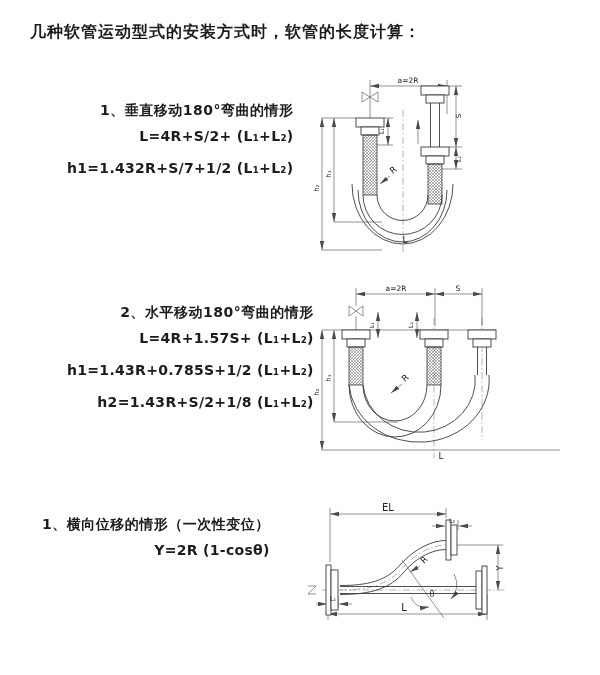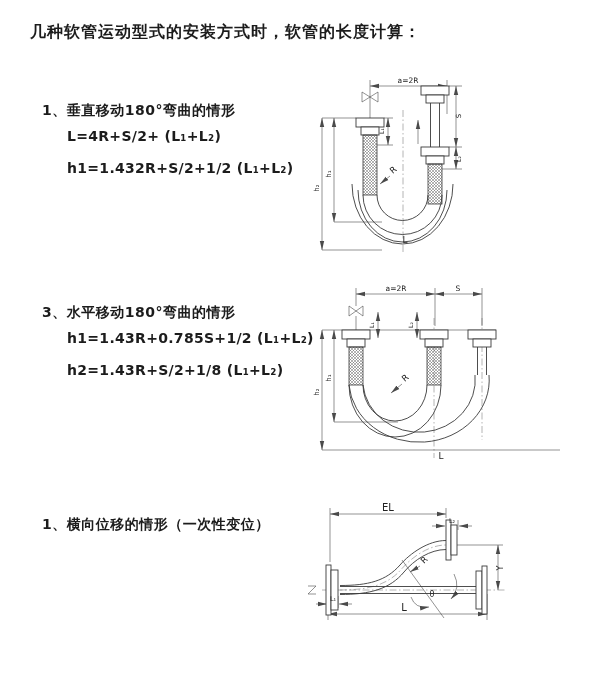--- a/index.html
+++ b/index.html
@@ -6,21 +6,21 @@
   body{
     width:600px;height:675px;position:relative;overflow:hidden;
     background:#ffffff;
     font-family:"DejaVu Sans","Liberation Sans",sans-serif;
     color:#1c1c1c;
   }
   .page-title{
     position:absolute;left:30px;top:22px;
     font-size:16px;font-weight:600;letter-spacing:1px;
   }
-  .sec{position:absolute;left:42px;}
+  .sec{position:absolute;left:42px;text-align:right;}
   .sec-heading{font-size:14px;font-weight:600;letter-spacing:0.5px;line-height:20px;}
   .formula{font-size:14px;font-weight:700;margin-left:25px;line-height:32px;letter-spacing:0.3px;white-space:pre;}
   .sec1{top:100px;}
   .sec2{top:302px;}
   .sec3{top:514px;}
   .dia{position:absolute;}
   .dia1{left:310px;top:72px;}
   .dia2{left:310px;top:280px;}
   .dia3{left:298px;top:498px;}
   
@@ -31,31 +31,33 @@
   .dt{font-family:"DejaVu Sans",sans-serif;fill:#222;}
 </style>
 </head>
 <body>
 
 <div class="page-title">几种软管运动型式的安装方式时，软管的长度计算：</div>
 
 <section class="sec sec1">
   <div class="sec-heading">1、垂直移动180°弯曲的情形</div>
   <div class="formula">L=4R+S/2+ (L₁+L₂)</div>
-  <div class="formula">h1=1.432R+S/2+1/2 (L₁+L₂)</div>
+  <div class="formula">h1=1.432R+S/7+1/2 (L₁+L₂)</div>
 </section>
 
 <section class="sec sec2">
-  <div class="sec-heading">3、水平移动180°弯曲的情形</div>
+  <div class="sec-heading">2、水平移动180°弯曲的情形</div>
+  <div class="formula">L=4R+1.57S+ (L₁+L₂)</div>
   <div class="formula">h1=1.43R+0.785S+1/2 (L₁+L₂)</div>
   <div class="formula">h2=1.43R+S/2+1/8 (L₁+L₂)</div>
 </section>
 
 <section class="sec sec3">
   <div class="sec-heading">1、横向位移的情形（一次性变位）</div>
+  <div class="formula">Y=2R (1-cosθ)</div>
 </section>
 
 <svg class="dia dia1" width="230" height="188" viewBox="0 0 230 188">
   <defs>
     <marker id="ar1" markerWidth="10" markerHeight="8" refX="9" refY="3" orient="auto-start-reverse" markerUnits="userSpaceOnUse">
       <path d="M0,0.8 L9,3 L0,5.2 Z" fill="#4a4a4a"></path>
     </marker>
     <pattern id="ht1" width="3" height="3" patternUnits="userSpaceOnUse">
       <path d="M0,3 L3,0 M0,0 L3,3" stroke="#555" stroke-width="0.45"></path>
     </pattern>

